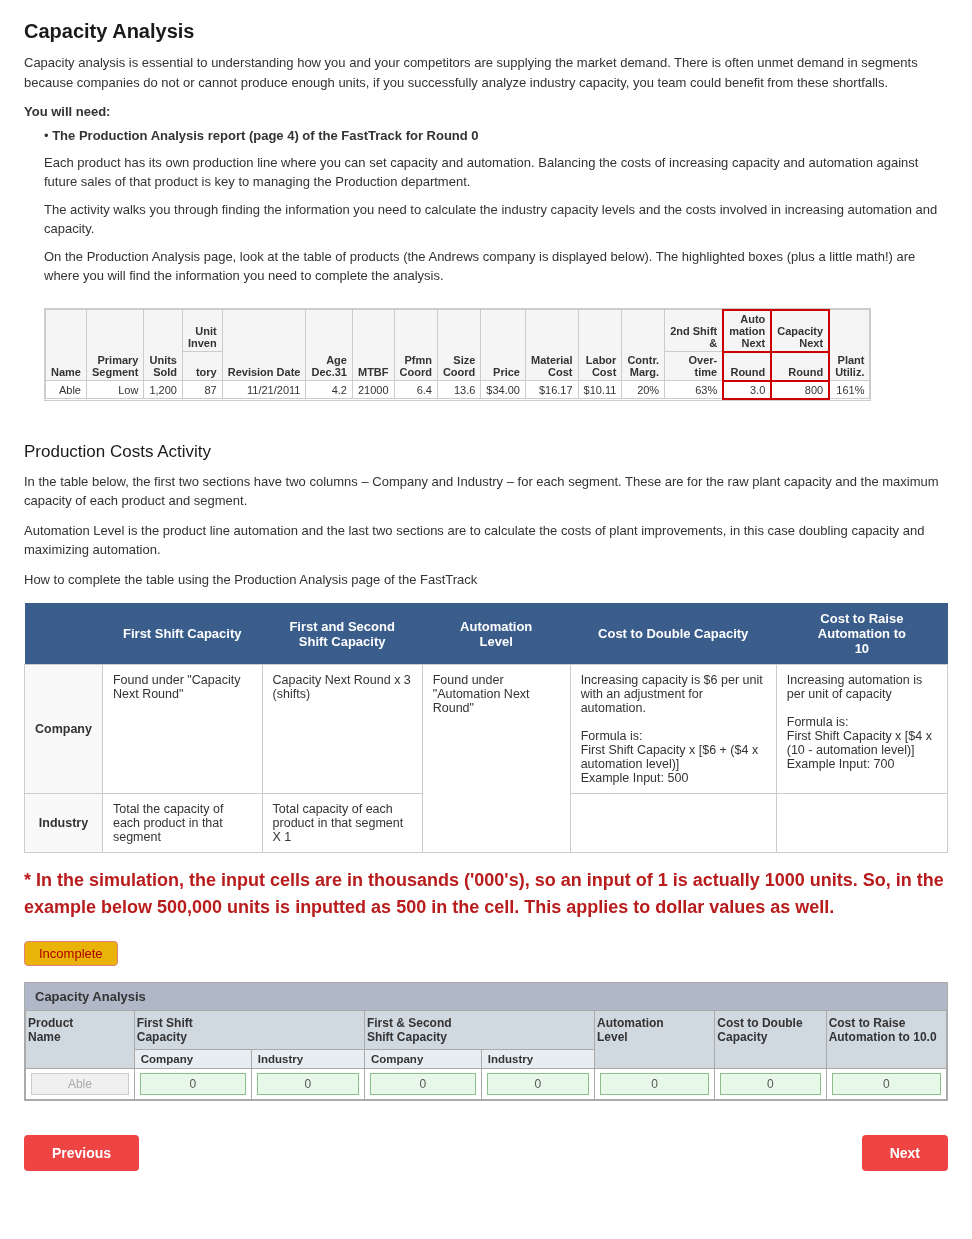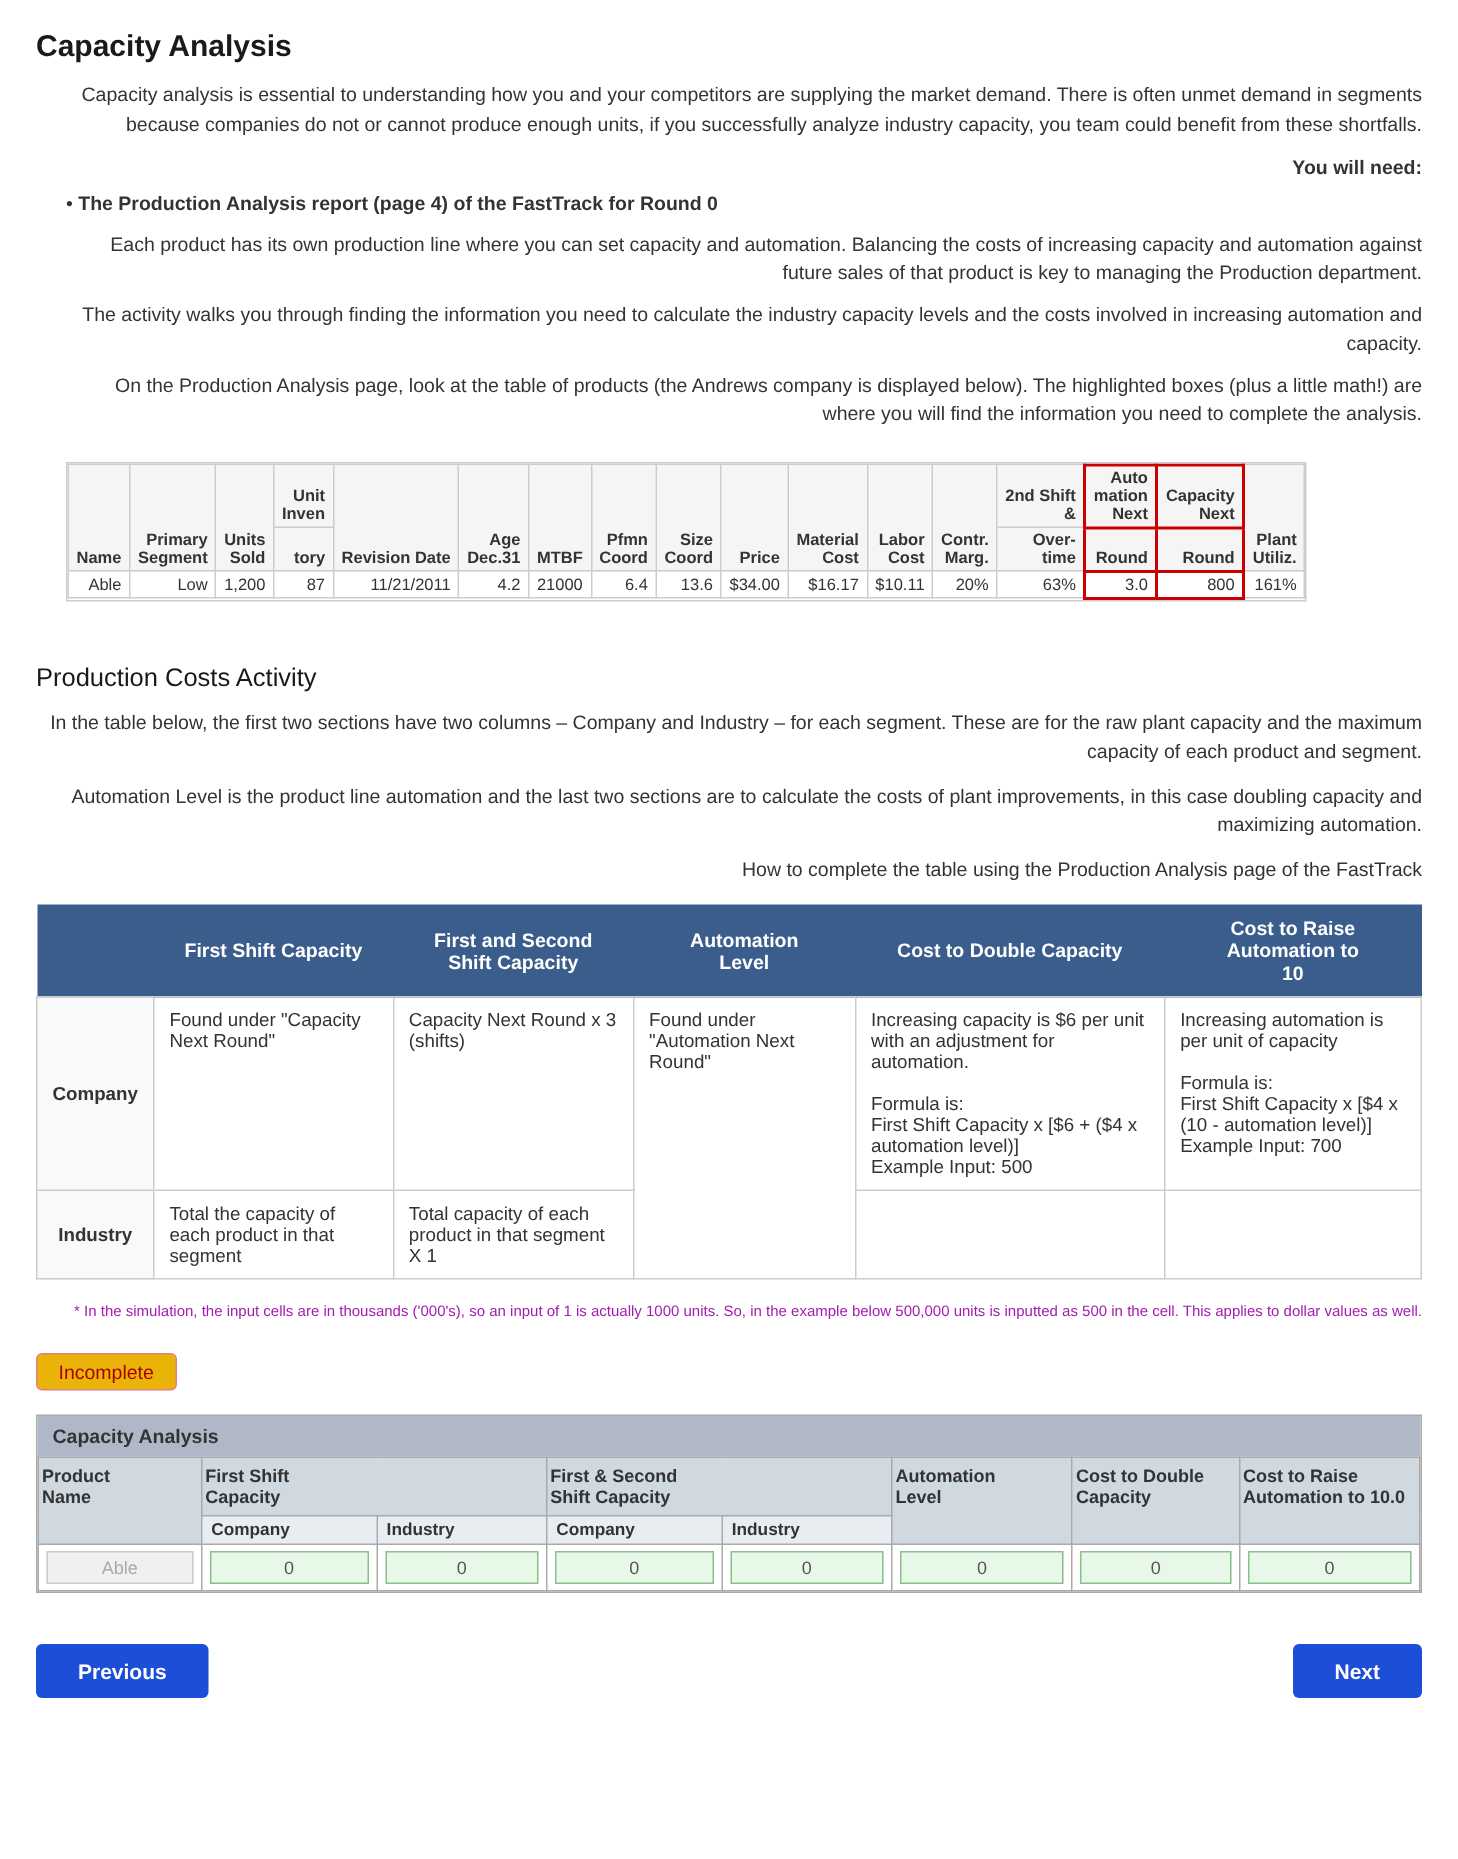--- a/index.html
+++ b/index.html
@@ -7,21 +7,21 @@
       font-family: Arial, sans-serif;
       font-size: 13px;
       color: #333;
       background: #fff;
       width: 972px;
       min-height: 1239px;
       padding: 20px 24px;
     }
     h1 { font-size: 20px; font-weight: bold; margin-bottom: 10px; color: #1a1a1a; }
     h2 { font-size: 17px; font-weight: normal; margin: 18px 0 10px; color: #1a1a1a; }
-    p { margin-bottom: 10px; line-height: 1.5; text-align: right; }
+    p { margin-bottom: 10px; line-height: 1.5; }
     .you-will-need { font-weight: bold; margin-bottom: 6px; }
     .bullet-item { margin-left: 20px; margin-bottom: 10px; }
     .bullet-item::before { content: "• "; }
     .bullet-text { font-weight: bold; }
     .indented { margin-left: 20px; margin-bottom: 8px; line-height: 1.5; }
 
     
     .prod-analysis-wrapper {
       overflow-x: auto;
       margin: 14px 0 20px 20px;
@@ -76,23 +76,23 @@
       vertical-align: middle;
       width: 70px;
     }
     .info-table th:first-child {
       background: #3a5d8c;
       width: 70px;
     }
 
     
     .red-notice {
-      color: #a21caf;
-      font-weight: normal;
-      font-size: 10px;
+      color: #b91c1c;
+      font-weight: bold;
+      font-size: 18px;
       margin: 10px 0;
       line-height: 1.5;
     }
 
     
     .incomplete-badge {
       display: inline-block;
       background: #eab308;
       color: #a00;
       border: 1px solid #e08080;
@@ -156,21 +156,21 @@
 
     
     .nav-bar {
       display: flex;
       justify-content: space-between;
       align-items: center;
       margin-top: 24px;
       padding-top: 10px;
     }
     .nav-btn {
-      background: #1d4ed8;
+      background: #ef4444;
       color: #fff;
       border: none;
       padding: 10px 28px;
       font-size: 14px;
       border-radius: 4px;
       cursor: pointer;
       font-weight: bold;
     }
   </style>
 </head>

